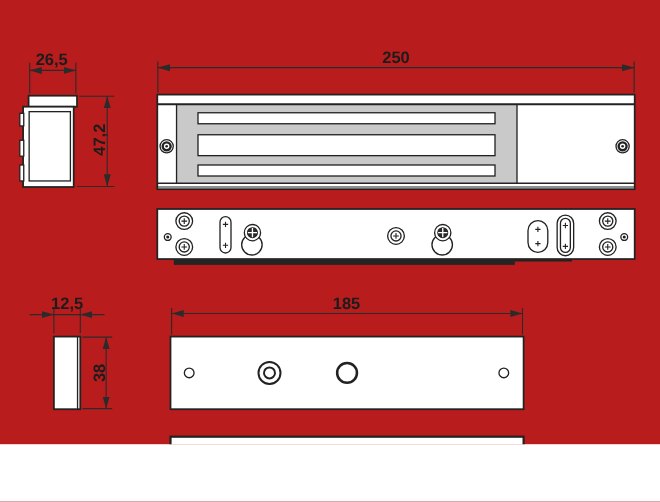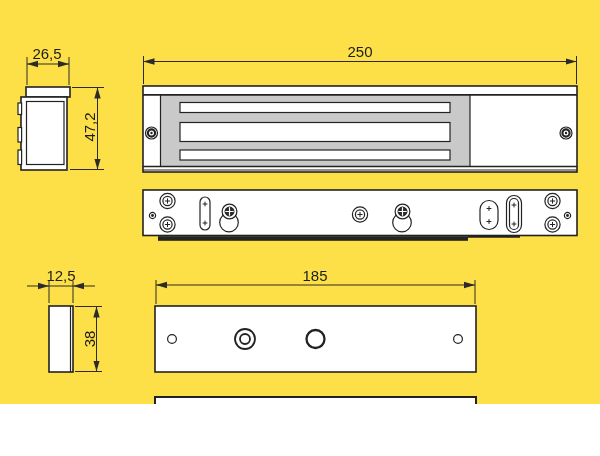--- a/index.html
+++ b/index.html
@@ -1,22 +1,23 @@
 <!DOCTYPE html>
 <html><head>
 <meta charset="utf-8">
 <style>
   html, body { margin: 0; padding: 0; background: #ffffff; }
   .stage {
     position: relative;
     width: 600px;
     height: 404px;
-    background: #fde047;
+    background: #b91c1c;
     font-family: "Liberation Sans", sans-serif;
     overflow: hidden;
+    font-weight: bold;
   }
   svg { display: block; }
   
   .edge   { fill: none; stroke: #222222; stroke-width: 1.6; }
   .edge-thick { fill: none; stroke: #222222; stroke-width: 2; }
   .edge-thin  { fill: none; stroke: #222222; stroke-width: 1.2; }
   .fill-white { fill: #ffffff; }
   
   .dim    { fill: none; stroke: #2b2b2b; stroke-width: 1; }
   .dim-text {

